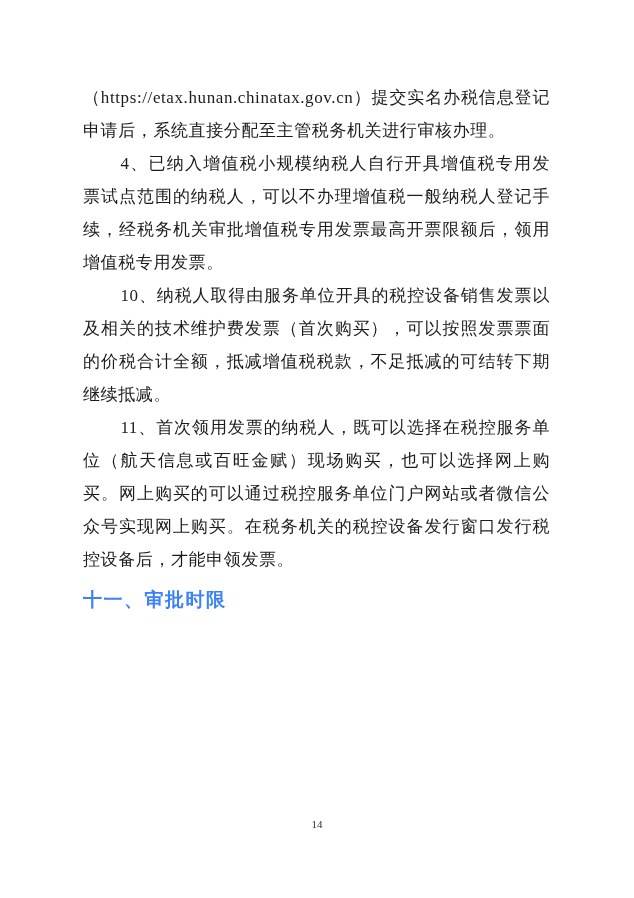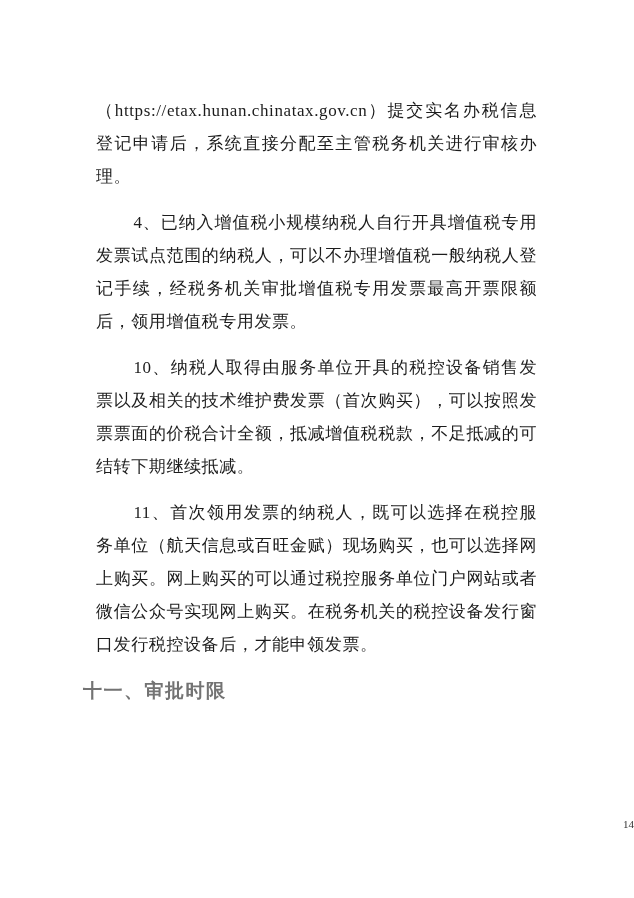--- a/index.html
+++ b/index.html
@@ -21,43 +21,43 @@
     left: 83px;
     top: 81px;
     width: 467px;
     font-size: 17px;
     line-height: 33px;
     text-align: justify;
     text-justify: inter-ideograph;
     letter-spacing: 0.6px;
   }
   .body-text p {
-    margin: 13px;
+    margin: 0;
     padding: 0;
   }
   .body-text p.indent {
     text-indent: 2.2em;
   }
   .section-heading {
     margin: 7px 0 0 0;
     font-family: "Liberation Sans", "DejaVu Sans", sans-serif;
     font-weight: bold;
     font-size: 19px;
     line-height: 33px;
     letter-spacing: 1.5px;
-    color: #737373;
+    color: #3b82f6;
     text-align: left;
     text-indent: 0;
   }
   .page-number {
     position: absolute;
     left: 0;
     right: 0;
     top: 818px;
-    text-align: right;
+    text-align: center;
     font-family: "Liberation Serif", "DejaVu Serif", serif;
     font-size: 11px;
     color: #333333;
     letter-spacing: 0;
   }
 </style>
 </head>
 <body>
 
 <div class="page">

